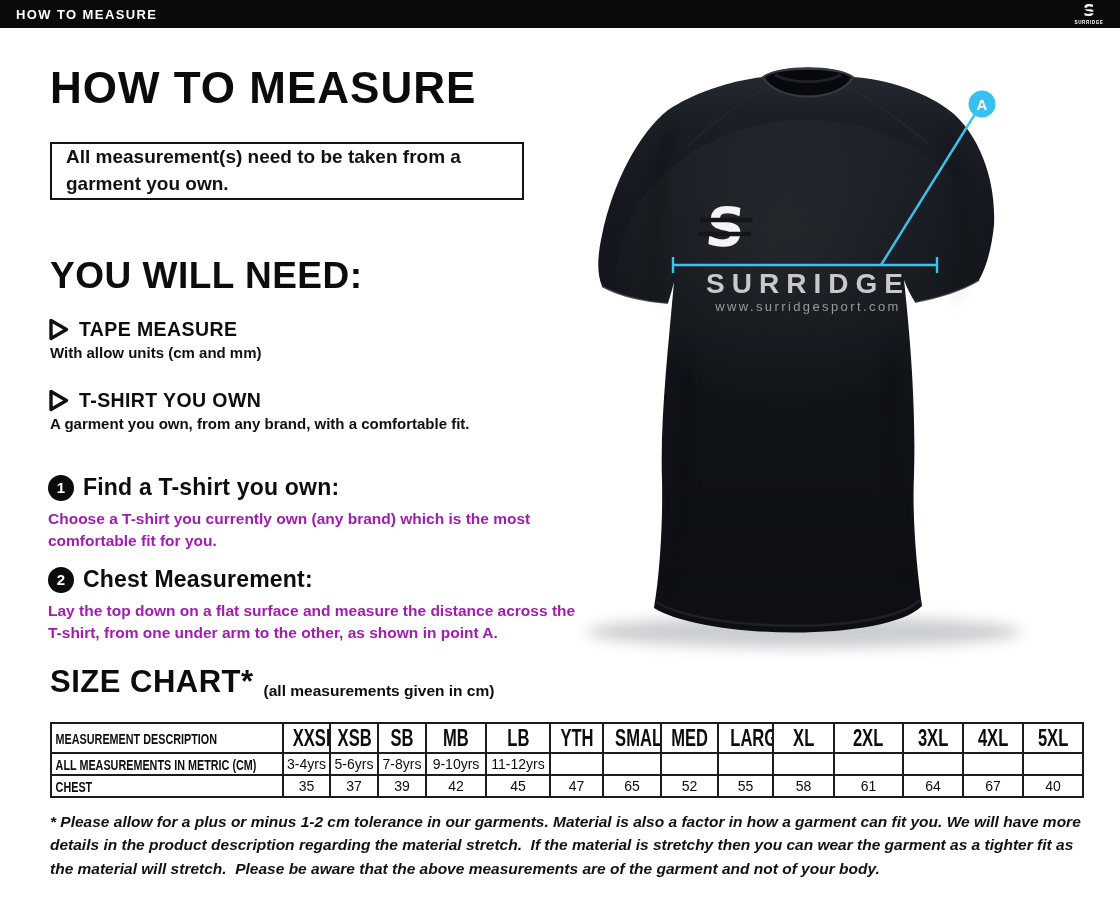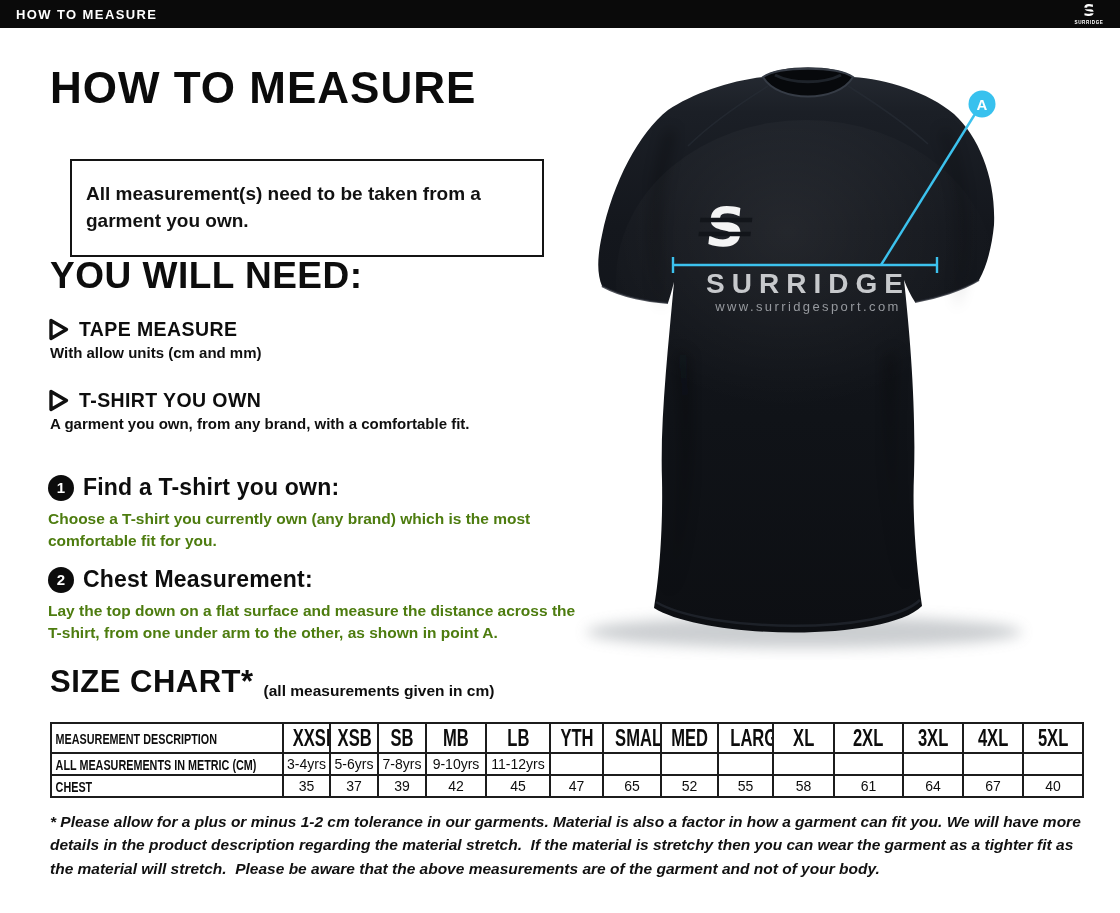--- a/index.html
+++ b/index.html
@@ -24,23 +24,23 @@
   }
   .topbar-logo { width:46px; height:26px; margin-right:8px; display:flex; align-items:center; justify-content:center; }
 
   
   .h1 {
     position:absolute; left:50px; top:66px;
     font-size:44px; font-weight:bold; letter-spacing:1px; color:#0b0b0b;
     line-height:1;
   }
   .notice-box {
-    position:absolute; left:50px; top:159px; width:474px;
-    border:2px solid #141414; padding:20px 14px;
-    font-size:19px; font-weight:bold; line-height:1.42; color:#111;margin-left:20px;
+    position:absolute; left:50px; top:142px; width:474px;
+    border:2px solid #141414; padding:0 14px;
+    font-size:19px; font-weight:bold; line-height:1.42; color:#111;
   }
   .ywn-heading {
     position:absolute; left:50px; top:255px;
     font-size:37px; font-weight:bold; letter-spacing:0.5px;
   }
   .need-item { position:absolute; left:48px; width:540px; }
   .need-item .row { display:flex; align-items:center; gap:10px; }
   .need-item .tri { width:21px; height:23px; flex:0 0 auto; }
   .need-title { font-size:19.5px; font-weight:bold; letter-spacing:0.4px; }
   .need-desc { font-size:15px; font-weight:bold; margin-top:3px; margin-left:2px; color:#101010; }
@@ -50,21 +50,21 @@
   .step { position:absolute; left:48px; width:535px; }
   #step-1 { top:474px; }
   #step-2 { top:566px; }
   .step-head { display:flex; align-items:center; gap:9px; }
   .step-num {
     width:26px; height:26px; border-radius:50%; background:#0c0c0c;
     color:#fff; font-size:15px; font-weight:bold;
     display:flex; align-items:center; justify-content:center; flex:0 0 auto;
   }
   .step-title { font-size:23px; font-weight:bold; letter-spacing:0.2px; }
-  .step-desc { font-size:15.5px; font-weight:bold; line-height:1.45; margin-top:7px; color:#4d7c0f; }
+  .step-desc { font-size:15.5px; font-weight:bold; line-height:1.45; margin-top:7px; color:#a21caf; }
 
   
   .size-chart-head {
     position:absolute; left:50px; top:664px;
     display:flex; align-items:flex-end; gap:10px;
   }
   .size-chart-title { font-size:31px; font-weight:bold; letter-spacing:0.5px; }
   .size-chart-sub { font-size:15.5px; font-weight:bold; }
 
   table.size-table {

